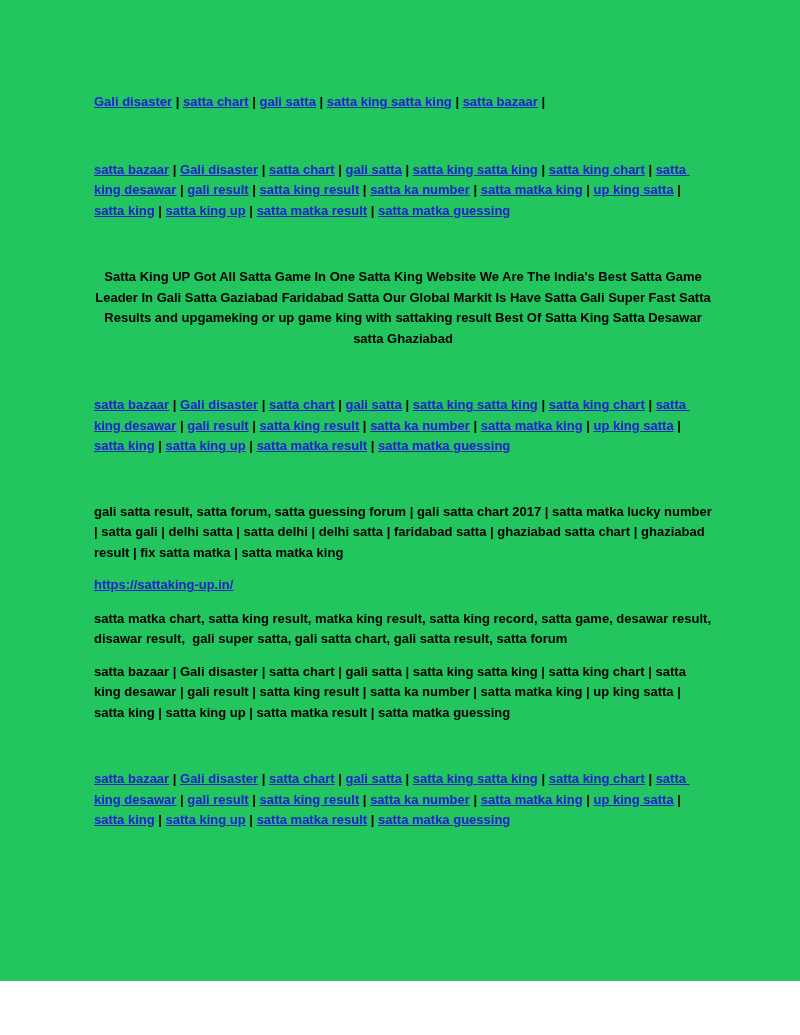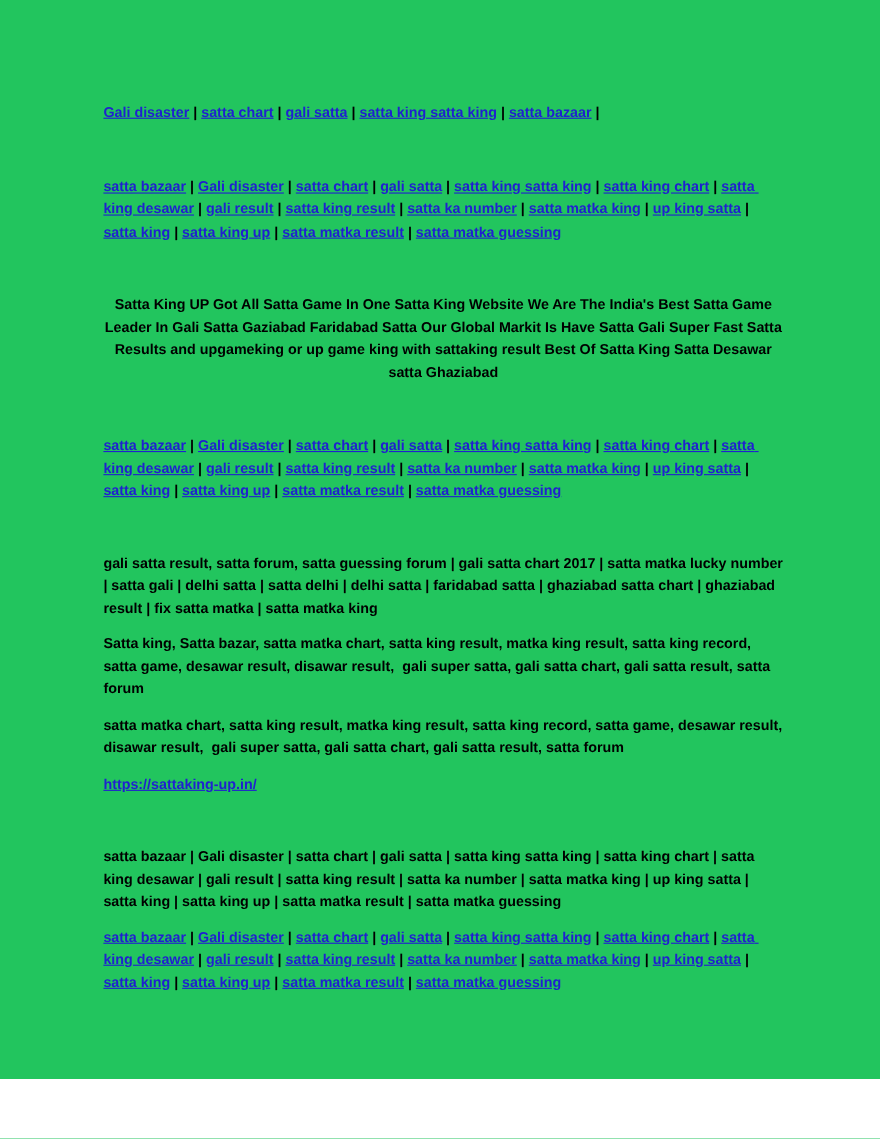--- a/index.html
+++ b/index.html
@@ -54,19 +54,18 @@
 </head>
 <body style="background: rgb(255, 255, 255);">
 
 <div class="page">
   <div id="content" class="content">
       <p><a class="link" href="#">Gali disaster</a><span class="sep"> | </span><a class="link" href="#">satta chart</a><span class="sep"> | </span><a class="link" href="#">gali satta</a><span class="sep"> | </span><a class="link" href="#">satta king satta king</a><span class="sep"> | </span><a class="link" href="#">satta bazaar</a><span class="sep"> |</span></p>
       <p><a class="link" href="#">satta bazaar</a><span class="sep"> | </span><a class="link" href="#">Gali disaster</a><span class="sep"> | </span><a class="link" href="#">satta chart</a><span class="sep"> | </span><a class="link" href="#">gali satta</a><span class="sep"> | </span><a class="link" href="#">satta king satta king</a><span class="sep"> | </span><a class="link" href="#">satta king chart</a><span class="sep"> | </span><a class="link" href="#">satta king desawar</a><span class="sep"> | </span><a class="link" href="#">gali result</a><span class="sep"> | </span><a class="link" href="#">satta king result</a><span class="sep"> | </span><a class="link" href="#">satta ka number</a><span class="sep"> | </span><a class="link" href="#">satta matka king</a><span class="sep"> | </span><a class="link" href="#">up king satta</a><span class="sep"> | </span><a class="link" href="#">satta king</a><span class="sep"> | </span><a class="link" href="#">satta king up</a><span class="sep"> | </span><a class="link" href="#">satta matka result</a><span class="sep"> | </span><a class="link" href="#">satta matka guessing</a></p>
       <p><span>Satta King UP Got All Satta Game In One Satta King Website We Are The India's Best Satta Game Leader In Gali Satta Gaziabad Faridabad Satta Our Global Markit Is Have Satta Gali Super Fast Satta Results and upgameking or up game king with sattaking result Best Of Satta King Satta Desawar satta Ghaziabad</span></p>
       <p><a class="link" href="#">satta bazaar</a><span class="sep"> | </span><a class="link" href="#">Gali disaster</a><span class="sep"> | </span><a class="link" href="#">satta chart</a><span class="sep"> | </span><a class="link" href="#">gali satta</a><span class="sep"> | </span><a class="link" href="#">satta king satta king</a><span class="sep"> | </span><a class="link" href="#">satta king chart</a><span class="sep"> | </span><a class="link" href="#">satta king desawar</a><span class="sep"> | </span><a class="link" href="#">gali result</a><span class="sep"> | </span><a class="link" href="#">satta king result</a><span class="sep"> | </span><a class="link" href="#">satta ka number</a><span class="sep"> | </span><a class="link" href="#">satta matka king</a><span class="sep"> | </span><a class="link" href="#">up king satta</a><span class="sep"> | </span><a class="link" href="#">satta king</a><span class="sep"> | </span><a class="link" href="#">satta king up</a><span class="sep"> | </span><a class="link" href="#">satta matka result</a><span class="sep"> | </span><a class="link" href="#">satta matka guessing</a></p>
       <p><span>gali satta result, satta forum, satta guessing forum | gali satta chart 2017 | satta matka lucky number | satta gali | delhi satta | satta delhi | delhi satta | faridabad satta | ghaziabad satta chart | ghaziabad result | fix satta matka | satta matka king</span></p>
-      <p><span>Satta king, Satta bazar, satta matka chart, satta king result, matka king result, satta king record, satta game, desawar result, disawar result,  gali super satta, gali satta chart, gali satta result, satta forum</span></p>
+      <p><a class="link" href="#">https://sattaking-up.in/</a></p>
       <p><span>satta matka chart, satta king result, matka king result, satta king record, satta game, desawar result, disawar result,  gali super satta, gali satta chart, gali satta result, satta forum</span></p>
-      <p><a class="link" href="#">https://sattaking-up.in/</a></p>
       <p><span>satta bazaar | Gali disaster | satta chart | gali satta | satta king satta king | satta king chart | satta king desawar | gali result | satta king result | satta ka number | satta matka king | up king satta | satta king | satta king up | satta matka result | satta matka guessing</span></p>
       <p><a class="link" href="#">satta bazaar</a><span class="sep"> | </span><a class="link" href="#">Gali disaster</a><span class="sep"> | </span><a class="link" href="#">satta chart</a><span class="sep"> | </span><a class="link" href="#">gali satta</a><span class="sep"> | </span><a class="link" href="#">satta king satta king</a><span class="sep"> | </span><a class="link" href="#">satta king chart</a><span class="sep"> | </span><a class="link" href="#">satta king desawar</a><span class="sep"> | </span><a class="link" href="#">gali result</a><span class="sep"> | </span><a class="link" href="#">satta king result</a><span class="sep"> | </span><a class="link" href="#">satta ka number</a><span class="sep"> | </span><a class="link" href="#">satta matka king</a><span class="sep"> | </span><a class="link" href="#">up king satta</a><span class="sep"> | </span><a class="link" href="#">satta king</a><span class="sep"> | </span><a class="link" href="#">satta king up</a><span class="sep"> | </span><a class="link" href="#">satta matka result</a><span class="sep"> | </span><a class="link" href="#">satta matka guessing</a></p>
     </div>
 </div>
 
 </body></html>

